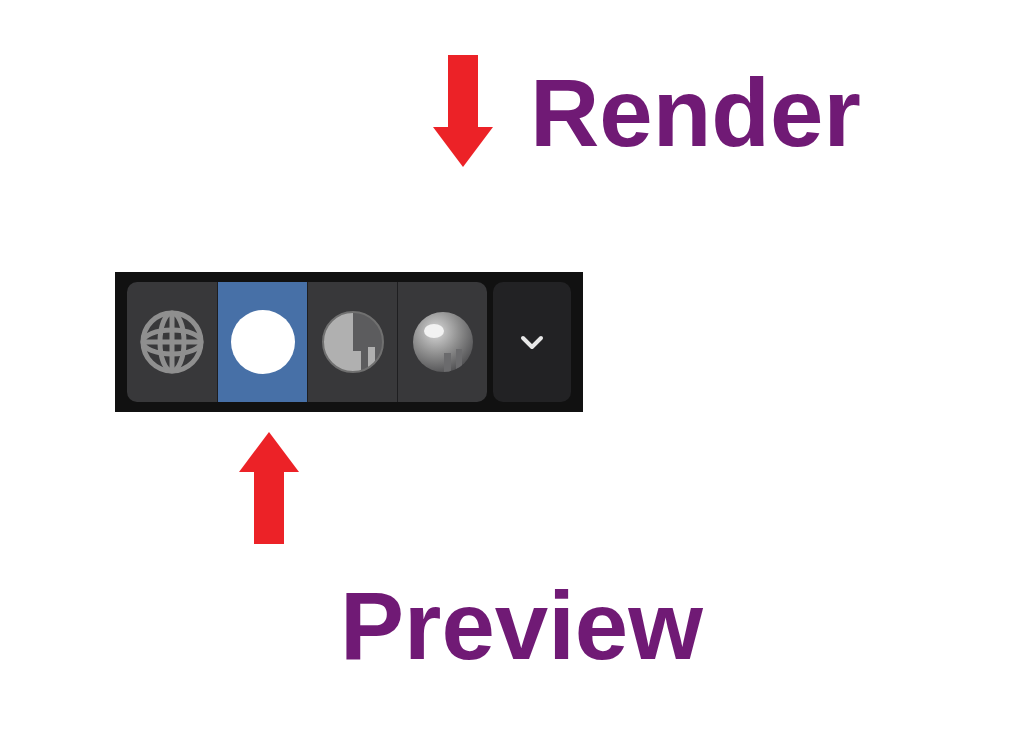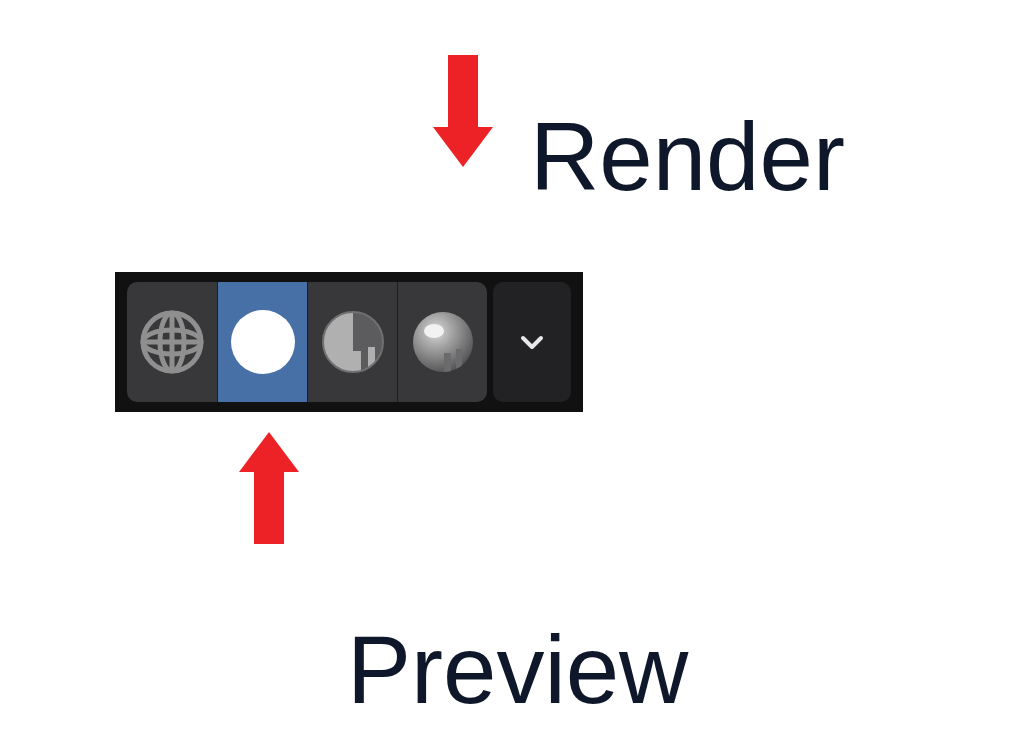--- a/index.html
+++ b/index.html
@@ -34,28 +34,27 @@
     .arrow-down { left: 433px; top: 55px; }
     .arrow-down .arrow-shaft { width: 30px; height: 72px; margin-left: 15px; }
 
     .arrow-up { left: 239px; top: 432px; }
     .arrow-up .arrow-shaft { width: 30px; height: 72px; margin-left: 15px; }
 
     
     .label {
       position: absolute;
       font-size: 96px;
-      font-weight: 400;
-      color: #0f172a;
+      font-weight: 700;
+      color: #701a75;
       line-height: 1;
       font-family: "Segoe UI", "Gill Sans", "Lucida Sans", Arial, sans-serif;
-      margin-top: 44px;
     }
     .label-render { left: 530px; top: 65px; }
-    .label-preview { left: 347px; top: 578px; }
+    .label-preview { left: 340px; top: 578px; }
 
     
     .toolbar-wrap {
       position: absolute;
       left: 115px;
       top: 272px;
       background: #111111;
       padding: 10px 12px;
     }
     .toolbar {

